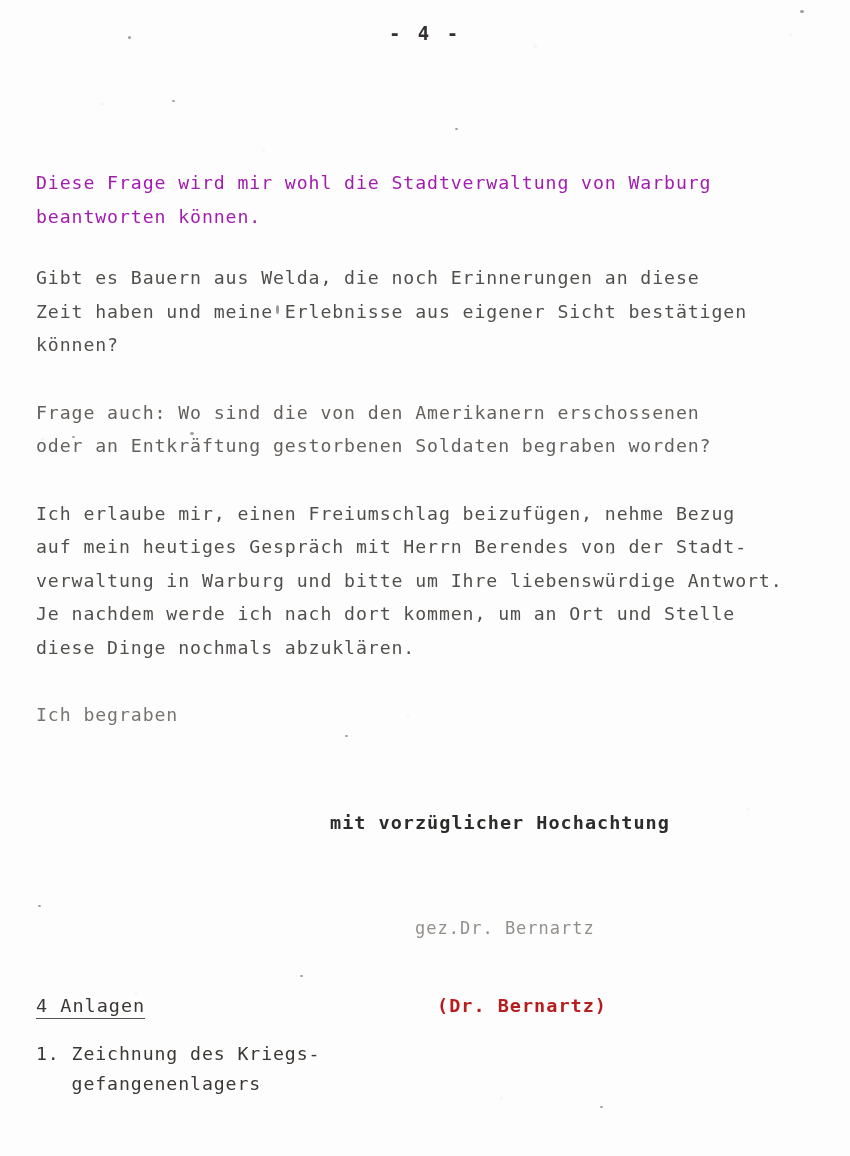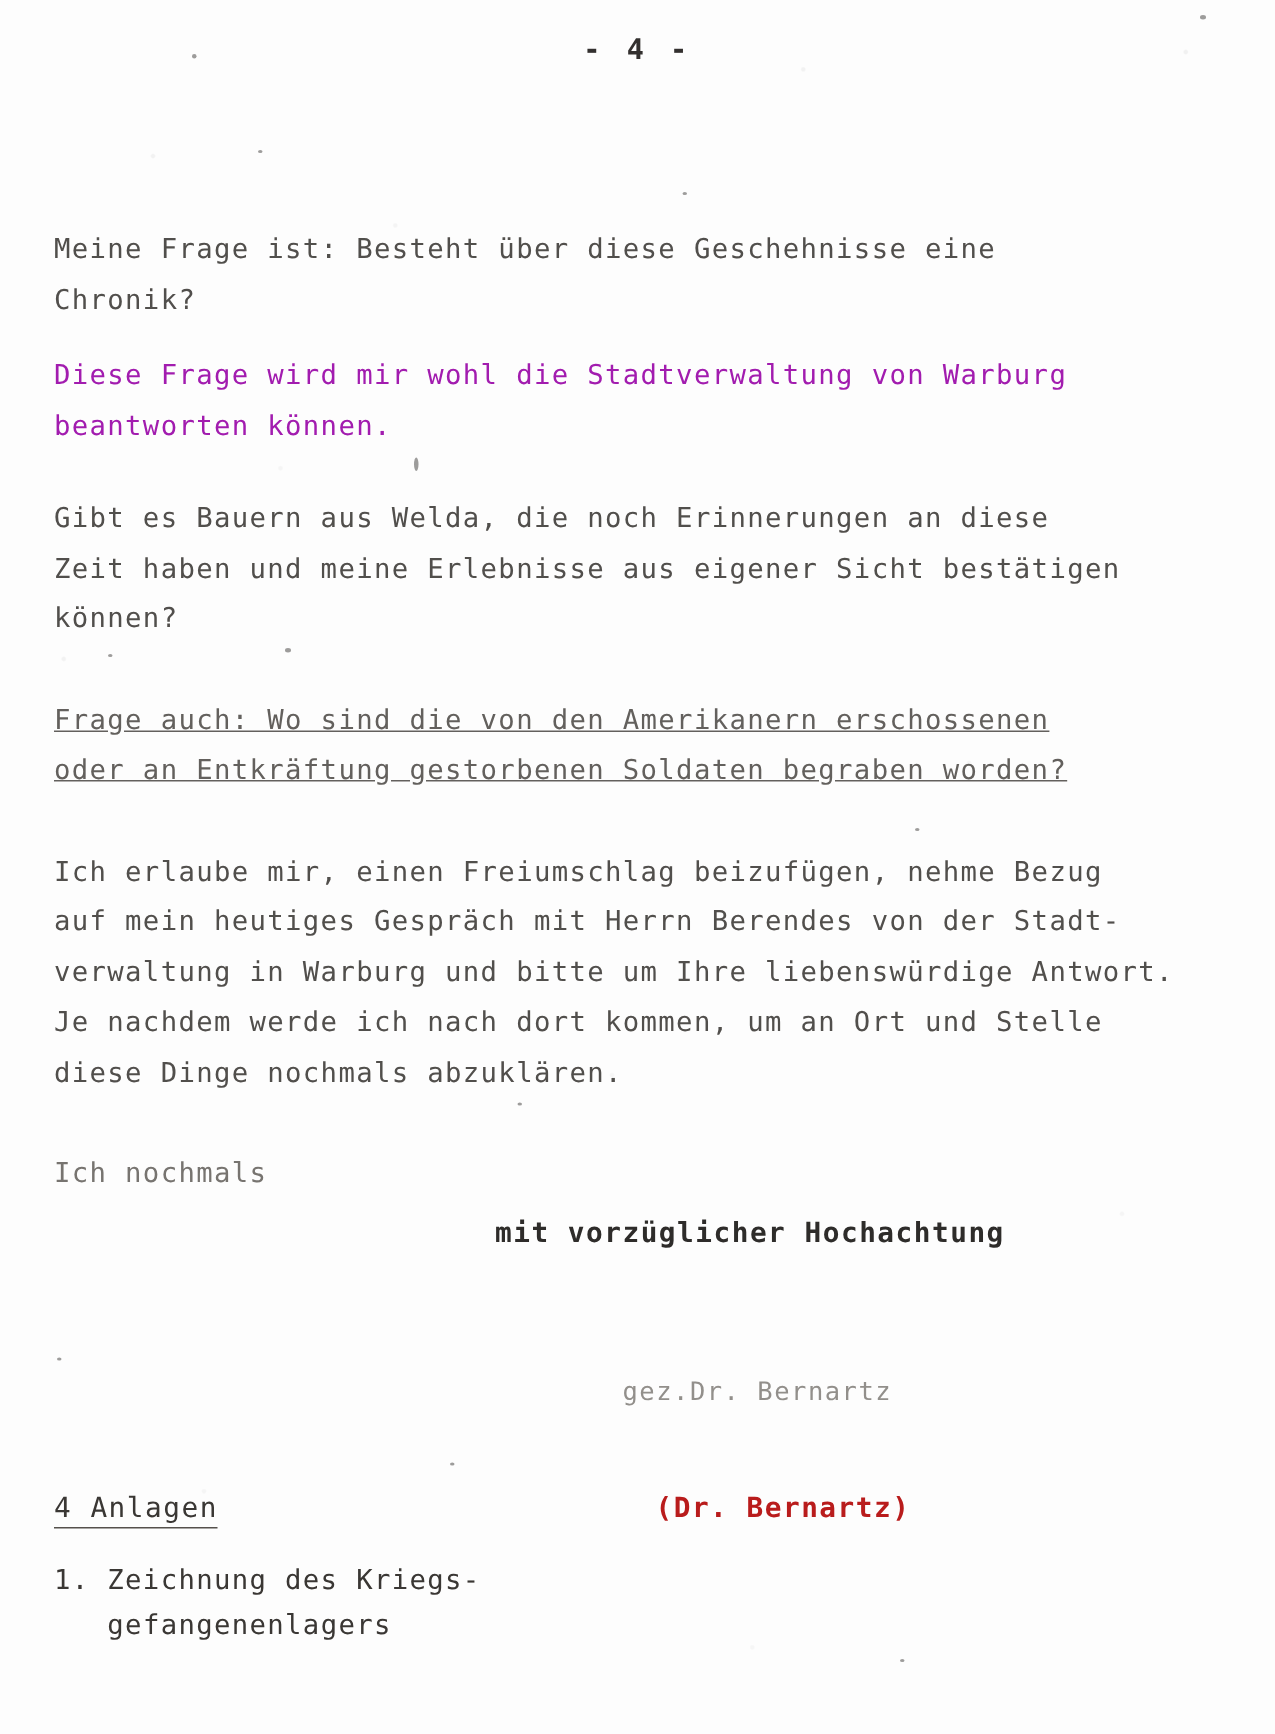--- a/index.html
+++ b/index.html
@@ -66,21 +66,21 @@
     white-space: pre-wrap;
     margin: 0;
   }
   .para.p1 { margin-bottom: 1px; }
   .gap-sm { height: 16px; }
   .gap-md { height: 28px; }
   .gap-lg { height: 34px; }
 
   
   .fade-1 { color: #45423f; opacity: .93; }
-  .fade-2 { color: #4e4b47; opacity: .88; text-decoration: underline; }
+  .fade-2 { color: #4e4b47; opacity: .88; }
   .fade-3 { color: #56524d; opacity: .8; }
 
   .closing {
     position: absolute;
     top: 812px;
     left: 330px;
     font-size: 18.5px;
     letter-spacing: 1px;
     font-weight: 700;
     color: #2e2c2a;
@@ -134,40 +134,38 @@
   }
 </style>
 </head>
 <body>
 
 <div class="page">
 
   <div class="page-number">- 4 -</div>
 
   <div class="body-text">
-    <p class="para p1 fade-1">Meine Frage ist: Besteht über diese Geschehnisse eine
-Chronik?</p>
     <div class="gap-sm"></div>
     <p class="para">Diese Frage wird mir wohl die Stadtverwaltung von Warburg
 beantworten können.</p>
     <div class="gap-md"></div>
     <p class="para fade-1">Gibt es Bauern aus Welda, die noch Erinnerungen an diese
 Zeit haben und meine Erlebnisse aus eigener Sicht bestätigen
 können?</p>
     <div class="gap-lg"></div>
     <p class="para fade-2">Frage auch: Wo sind die von den Amerikanern erschossenen
 oder an Entkräftung gestorbenen Soldaten begraben worden?</p>
     <div class="gap-lg"></div>
     <p class="para fade-1">Ich erlaube mir, einen Freiumschlag beizufügen, nehme Bezug
 auf mein heutiges Gespräch mit Herrn Berendes von der Stadt-
 verwaltung in Warburg und bitte um Ihre liebenswürdige Antwort.
 Je nachdem werde ich nach dort kommen, um an Ort und Stelle
 diese Dinge nochmals abzuklären.</p>
     <div class="gap-lg"></div>
-    <p class="para fade-3">Ich nochmals</p>
+    <p class="para fade-3">Ich begraben</p>
   </div>
 
   <div class="closing">mit vorzüglicher Hochachtung</div>
 
   <div class="signature">gez.Dr. Bernartz</div>
 
   <div class="signature-typed">(Dr. Bernartz)</div>
 
   <div class="enclosures">
     <div class="enclosures-title">4 Anlagen</div>

